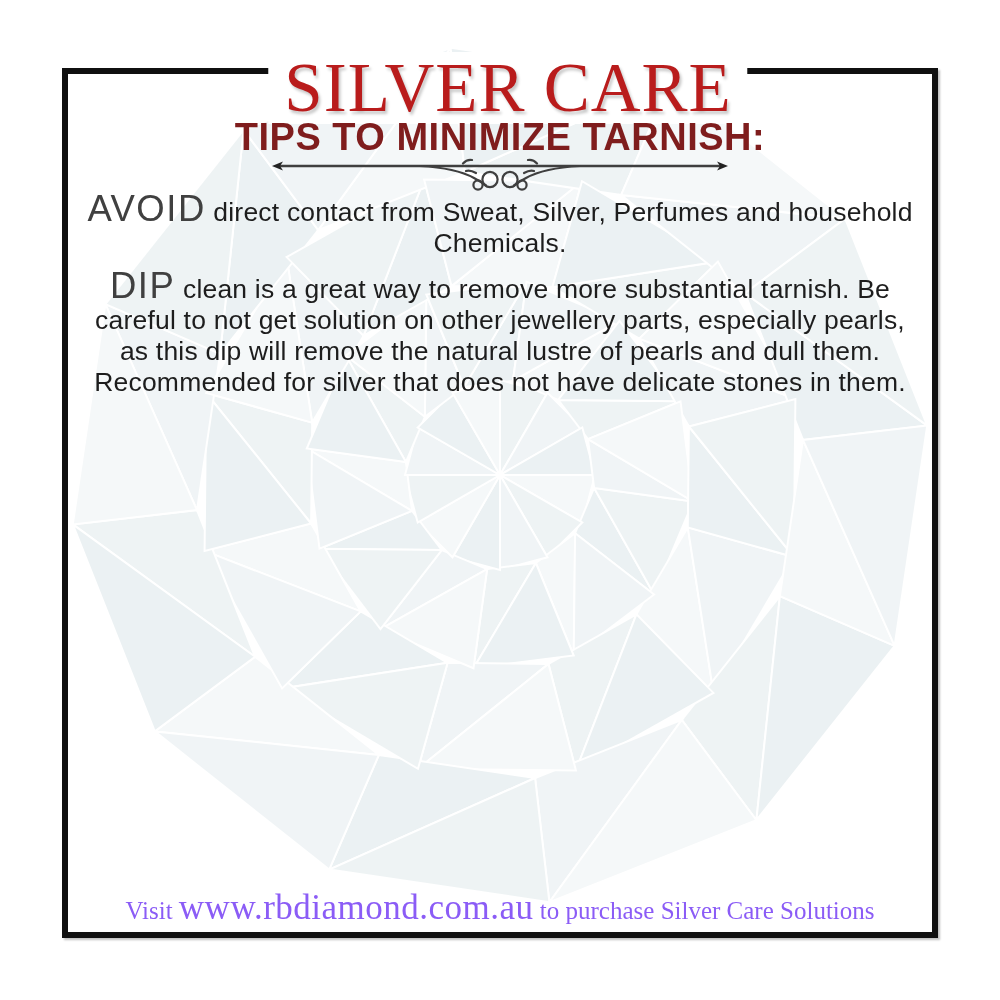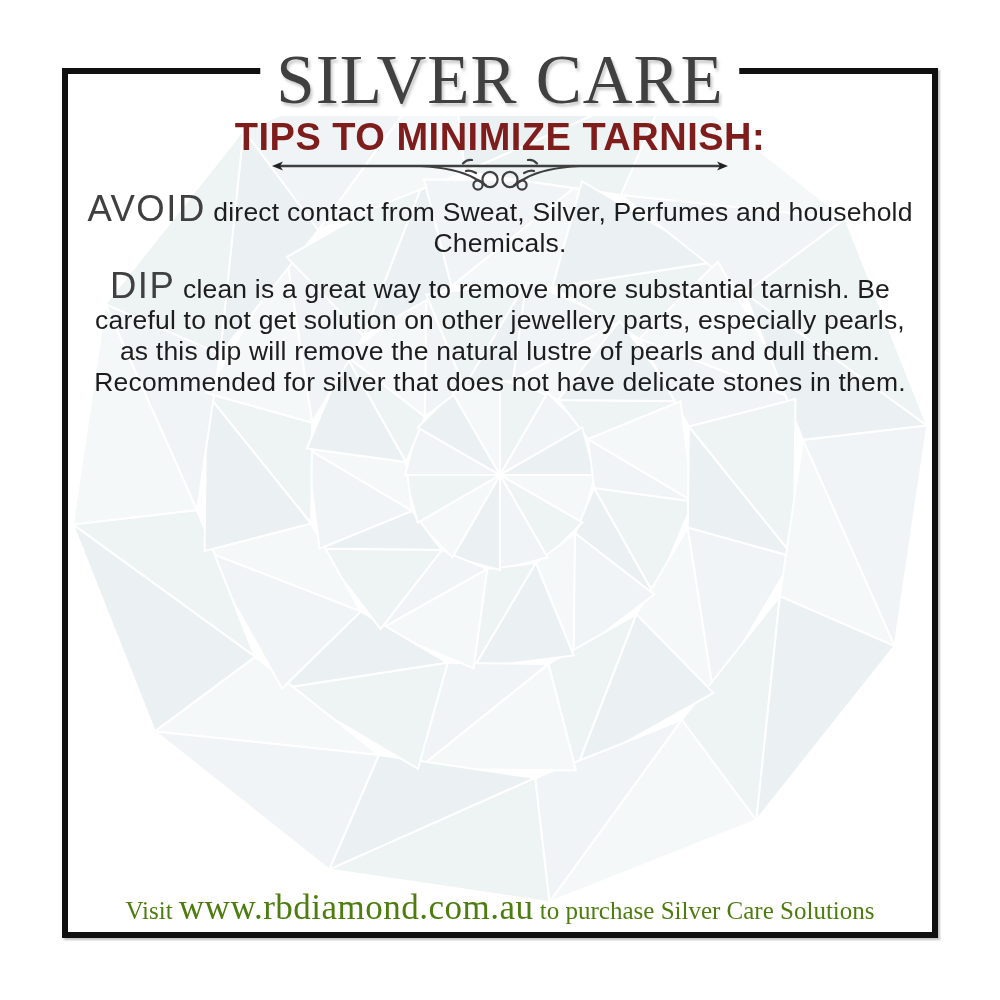--- a/index.html
+++ b/index.html
@@ -9,37 +9,37 @@
   }
   .wm{position:absolute;left:0;top:0;z-index:0;opacity:.85;}
   .frame{
     position:absolute;left:62px;top:68px;right:62px;bottom:62px;
     border:6px solid #101010;z-index:1;
     box-shadow:2px 2px 2px rgba(0,0,0,.25);
   }
   .content{position:absolute;inset:0;z-index:2;text-align:center;}
   .title{
     position:absolute;top:44px;left:50%;transform:translateX(-50%);
-    margin:0;background:#ffffff;padding:0 16px;white-space:nowrap;
+    margin:8px;background:#ffffff;padding:0 16px;white-space:nowrap;
     font-family:"Liberation Serif","DejaVu Serif",serif;font-weight:normal;
-    font-size:69px;line-height:72px;letter-spacing:1px;color:#404040;
+    font-size:69px;line-height:72px;letter-spacing:1px;color:#b91c1c;
     text-shadow:2px 3px 3px rgba(0,0,0,.22);
   }
   .subtitle{
     position:absolute;top:112px;left:0;right:0;margin:4px;
     font-size:38px;line-height:42px;font-weight:bold;color:#7f1d1d;
     letter-spacing:.5px;
   }
   .divider{position:absolute;top:158px;left:50%;transform:translateX(-50%);}
   .tips{position:absolute;top:197px;left:84px;right:84px;}
   .tip{margin:0 0 15px;font-size:26.5px;line-height:31px;letter-spacing:.2px;color:#1d1d1d;}
   .kw{font-size:36.5px;line-height:16px;letter-spacing:1.5px;color:#404040;}
   .footer{
     position:absolute;bottom:72px;left:0;right:0;
-    font-family:"Liberation Serif","DejaVu Serif",serif;font-size:25px;color:#4d7c0f;
+    font-family:"Liberation Serif","DejaVu Serif",serif;font-size:25px;color:#8b5cf6;
   }
   .footer .url{font-size:35px;letter-spacing:.5px;}
 </style>
 </head>
 <body>
 
 <div class="card">
 
   <svg class="wm" id="wm" width="1000" height="1000">
       <polygon points="500.0,475.0 500.0,475.0 582.3,522.5" fill="#eef3f5" stroke="#ffffff" stroke-width="2"></polygon>

